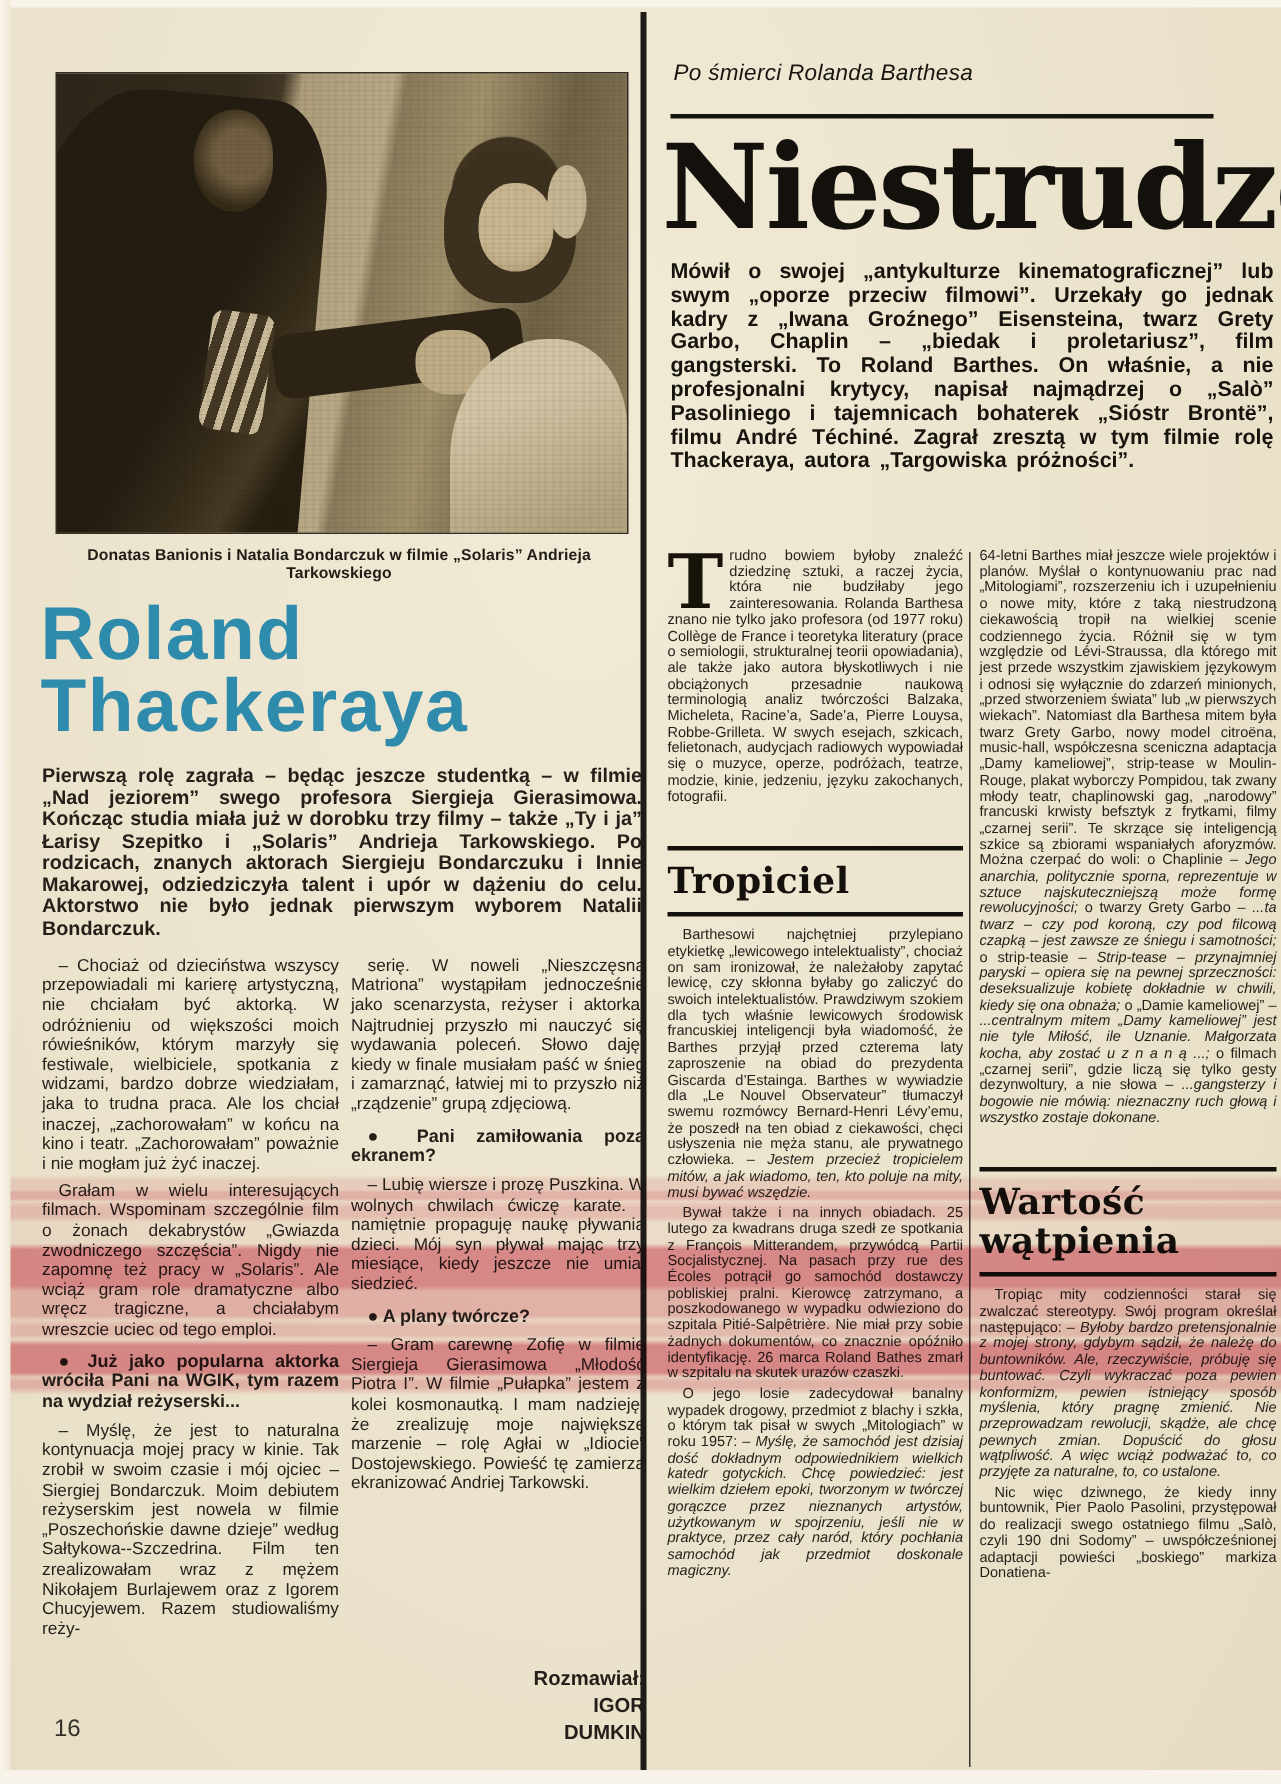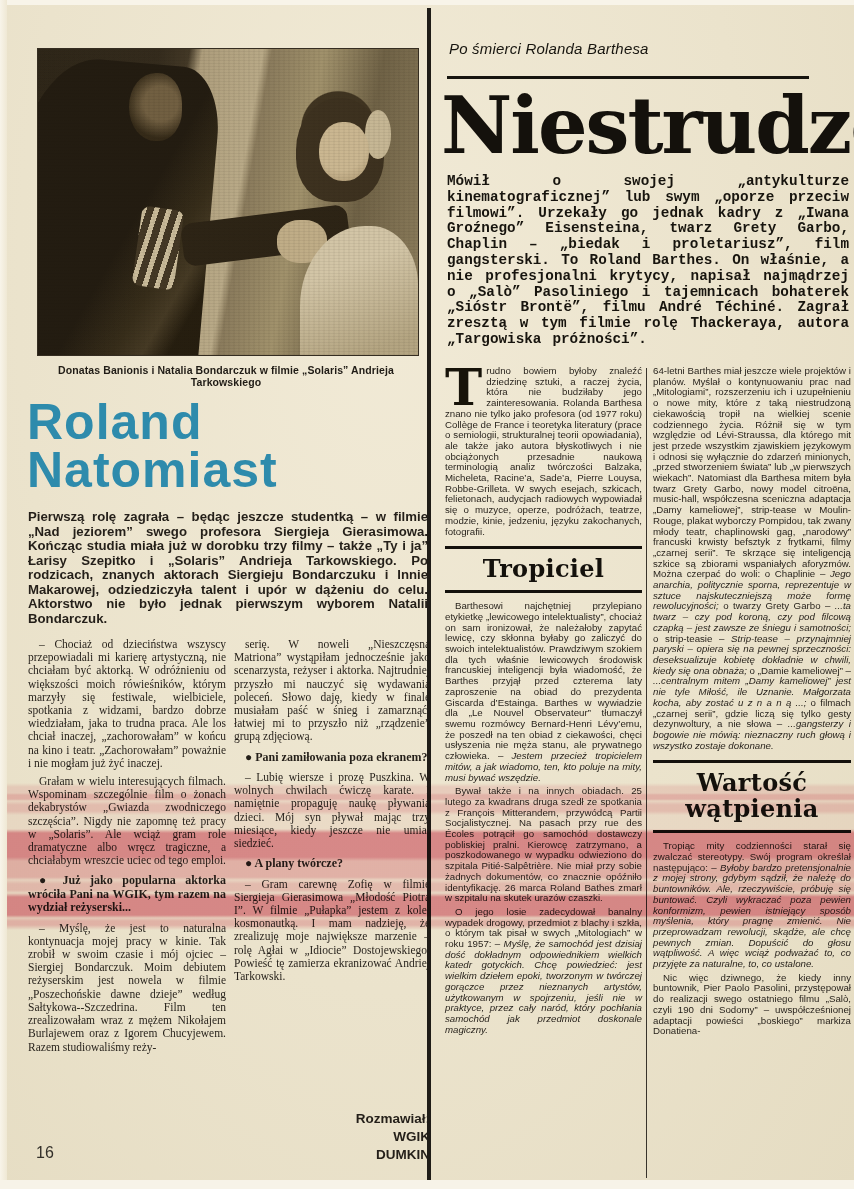--- a/index.html
+++ b/index.html
@@ -44,51 +44,51 @@
 
   .left-title{position:absolute;left:27px;top:398px;font-weight:bold;
     font-size:50px;line-height:48px;letter-spacing:1px;color:#2e8bac;}
 
   .intro{position:absolute;left:28px;top:510px;width:400px;font-weight:bold;
     font-size:13.2px;line-height:14.5px;text-align:justify;}
 
   .lcol{position:absolute;top:638px;width:198px;font-size:11.5px;line-height:13.2px;text-align:justify;}
   .lcol1{left:28px;}
   .lcol2{left:234px;width:196px;}
-  .lcol p{margin:0 0 5px;text-indent:11px;font-family:Liberation Serif, serif;}
+  .lcol p{margin:0 0 5px;text-indent:11px;}
   .lcol p.q{font-weight:bold;font-size:12px;line-height:13.4px;text-indent:11px;margin:7px 0 7px;}
 
   .interviewer{position:absolute;left:234px;top:1110px;width:196px;text-align:right;
     font-weight:bold;font-size:13.5px;line-height:1.35;}
   .pagenum{position:absolute;left:36px;top:1144px;font-size:16px;color:#33302a;}
 
   .vdiv{position:absolute;left:427px;top:8px;width:4px;height:1172px;background:#1f1c17;}
   .colrule{position:absolute;left:646px;top:368px;width:1px;height:810px;background:#38332b;}
 
   
   .kicker{position:absolute;left:449px;top:40px;font-style:italic;font-size:15px;
     letter-spacing:.2px;color:#17150f;}
   .kicker-rule{position:absolute;left:447px;top:76px;width:362px;height:3px;background:#17150f;}
   .headline{position:absolute;left:441px;top:80px;white-space:nowrap;
     font-family:"DejaVu Serif", serif;font-weight:bold;font-size:78px;line-height:92px;
     letter-spacing:-2px;color:#14110c;}
   .lead{position:absolute;left:447px;top:174px;width:402px;font-weight:bold;
-    font-size:14.3px;line-height:15.8px;word-spacing:2.5px;text-align:justify;color:#17140e;font-family:Liberation Mono, monospace;}
+    font-size:14.3px;line-height:15.8px;word-spacing:2.5px;text-align:justify;color:#17140e;}
 
   .rcol{position:absolute;top:366px;width:197px;font-size:9.7px;line-height:10.7px;text-align:justify;}
   .rcolA{left:445px;}
   .rcolB{left:653px;width:198px;}
   .rcol p{margin:0 0 3px;text-indent:10px;}
   .rcol p.first{text-indent:0;}
   .rcol i{}
   .dropcap{float:left;font-family:"DejaVu Serif", serif;font-weight:bold;font-size:50px;
     line-height:40px;padding:2px 4px 0 0;color:#171309;}
-  .subhead{margin:9px 0 8px;padding:7px 0 8px;border-top:3px solid #14110c;border-bottom:3px solid #14110c;
+  .subhead{margin:27px 0 8px;padding:7px 0 8px;border-top:3px solid #14110c;border-bottom:3px solid #14110c;
     font-family:"DejaVu Serif", serif;font-weight:bold;font-size:24px;line-height:26px;
-    letter-spacing:.3px;color:#14110c;text-align:center;text-indent:0;}
+    letter-spacing:.3px;color:#14110c;text-align:left;text-indent:0;}
 
   
   .pink-overlay{position:absolute;left:0;top:783px;width:854px;height:147px;z-index:30;
     pointer-events:none;mix-blend-mode:multiply;background:linear-gradient(to bottom,
       rgba(228,120,140,0) 0px,   rgba(228,120,140,.20) 4px,  rgba(228,120,140,.20) 10px,
       rgba(228,120,140,.42) 12px, rgba(228,120,140,.42) 16px, rgba(228,120,140,.12) 18px,
       rgba(228,120,140,.32) 22px, rgba(228,120,140,.32) 28px, rgba(228,120,140,.08) 32px,
       rgba(228,120,140,.08) 46px, rgba(216,78,104,.58) 50px,  rgba(216,78,104,.58) 74px,
       rgba(221,96,120,.36) 78px,  rgba(221,96,120,.36) 94px,  rgba(228,120,140,.14) 97px,
       rgba(228,120,140,.34) 101px, rgba(228,120,140,.34) 107px, rgba(228,120,140,.10) 110px,
@@ -112,42 +112,42 @@
     <div class="ph-scarf"></div>
     <div class="ph-face"></div>
     <div class="ph-arm"></div>
     <div class="ph-hand"></div>
     <div class="ph-dress"></div>
   </div>
   <div class="caption">Donatas Banionis i Natalia Bondarczuk w filmie „Solaris” Andrieja Tarkowskiego</div>
 
   <div class="left-title">
     <div>Roland</div>
-    <div>Natomiast</div>
+    <div>Thackeraya</div>
   </div>
 
   <div class="intro">Pierwszą rolę zagrała – będąc jeszcze studentką – w filmie „Nad jeziorem” swego profesora Siergieja Gierasimowa. Kończąc studia miała już w dorobku trzy filmy – także „Ty i ja” Łarisy Szepitko i „Solaris” Andrieja Tarkowskiego. Po rodzicach, znanych aktorach Siergieju Bondarczuku i Innie Makarowej, odziedziczyła talent i upór w dążeniu do celu. Aktorstwo nie było jednak pierwszym wyborem Natalii Bondarczuk.</div>
 
   <div class="lcol lcol1">
     <p>– Chociaż od dzieciństwa wszyscy przepowiadali mi karierę artystyczną, nie chciałam być aktorką. W odróżnieniu od większości moich rówieśników, którym marzyły się festiwale, wielbiciele, spotkania z widzami, bardzo dobrze wiedziałam, jaka to trudna praca. Ale los chciał inaczej, „zachorowałam” w końcu na kino i teatr. „Zachorowałam” poważnie i nie mogłam już żyć inaczej.</p>
     <p>Grałam w wielu interesujących filmach. Wspominam szczególnie film o żonach dekabrystów „Gwiazda zwodniczego szczęścia”. Nigdy nie zapomnę też pracy w „Solaris”. Ale wciąż gram role dramatyczne albo wręcz tragiczne, a chciałabym wreszcie uciec od tego emploi.</p>
     <p class="q">● Już jako popularna aktorka wróciła Pani na WGIK, tym razem na wydział reżyserski...</p>
     <p>– Myślę, że jest to naturalna kontynuacja mojej pracy w kinie. Tak zrobił w swoim czasie i mój ojciec – Siergiej Bondarczuk. Moim debiutem reżyserskim jest nowela w filmie „Poszechońskie dawne dzieje” według Sałtykowa--Szczedrina. Film ten zrealizowałam wraz z mężem Nikołajem Burlajewem oraz z Igorem Chucyjewem. Razem studiowaliśmy reży-</p>
   </div>
   <div class="lcol lcol2">
     <p>serię. W noweli „Nieszczęsna Matriona” wystąpiłam jednocześnie jako scenarzysta, reżyser i aktorka. Najtrudniej przyszło mi nauczyć się wydawania poleceń. Słowo daję, kiedy w finale musiałam paść w śnieg i zamarznąć, łatwiej mi to przyszło niż „rządzenie” grupą zdjęciową.</p>
     <p class="q">● Pani zamiłowania poza ekranem?</p>
     <p>– Lubię wiersze i prozę Puszkina. W wolnych chwilach ćwiczę karate. I namiętnie propaguję naukę pływania dzieci. Mój syn pływał mając trzy miesiące, kiedy jeszcze nie umiał siedzieć.</p>
     <p class="q">● A plany twórcze?</p>
     <p>– Gram carewnę Zofię w filmie Siergieja Gierasimowa „Młodość Piotra I”. W filmie „Pułapka” jestem z kolei kosmonautką. I mam nadzieję, że zrealizuję moje największe marzenie – rolę Agłai w „Idiocie” Dostojewskiego. Powieść tę zamierza ekranizować Andriej Tarkowski.</p>
   </div>
 
   <div class="interviewer">
     <div>Rozmawiał:</div>
-    <div>WGIK</div>
+    <div>IGOR</div>
     <div>DUMKIN</div>
   </div>
   <div class="pagenum">16</div>
 
   <div class="vdiv"></div>
   <div class="colrule"></div>
 
   <div class="kicker">Po śmierci Rolanda Barthesa</div>
   <div class="kicker-rule"></div>
   <div class="headline">Niestrudzon</div>

